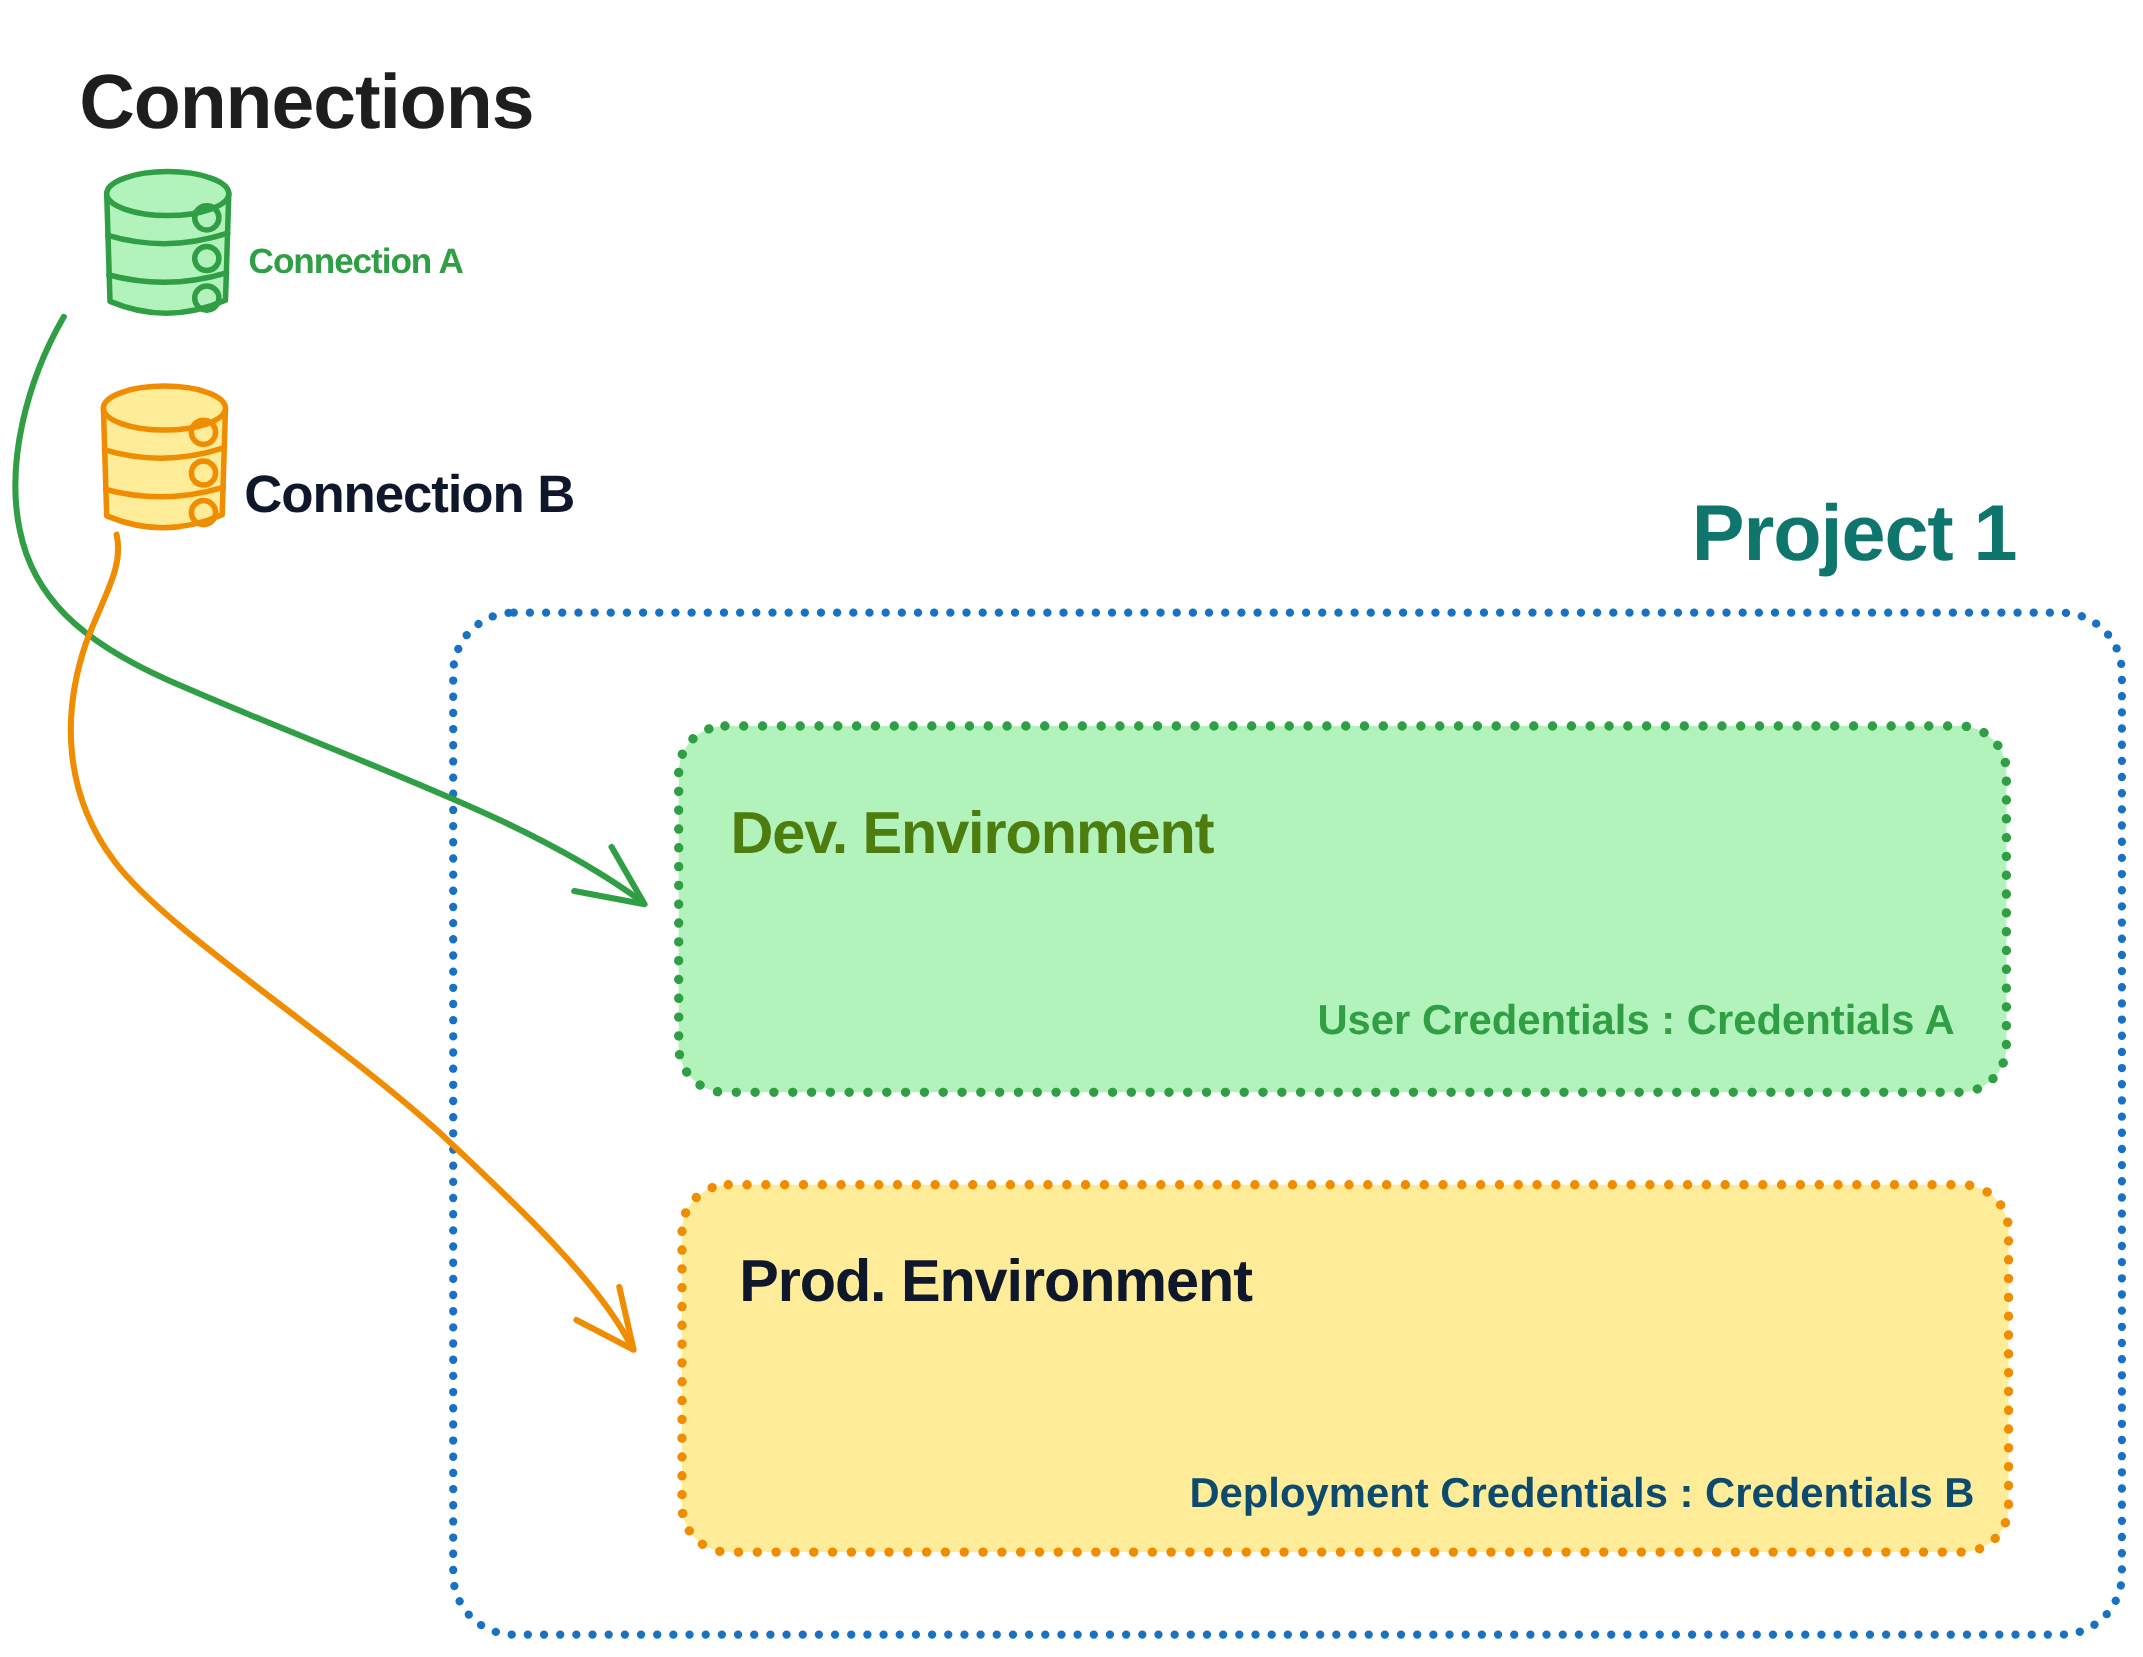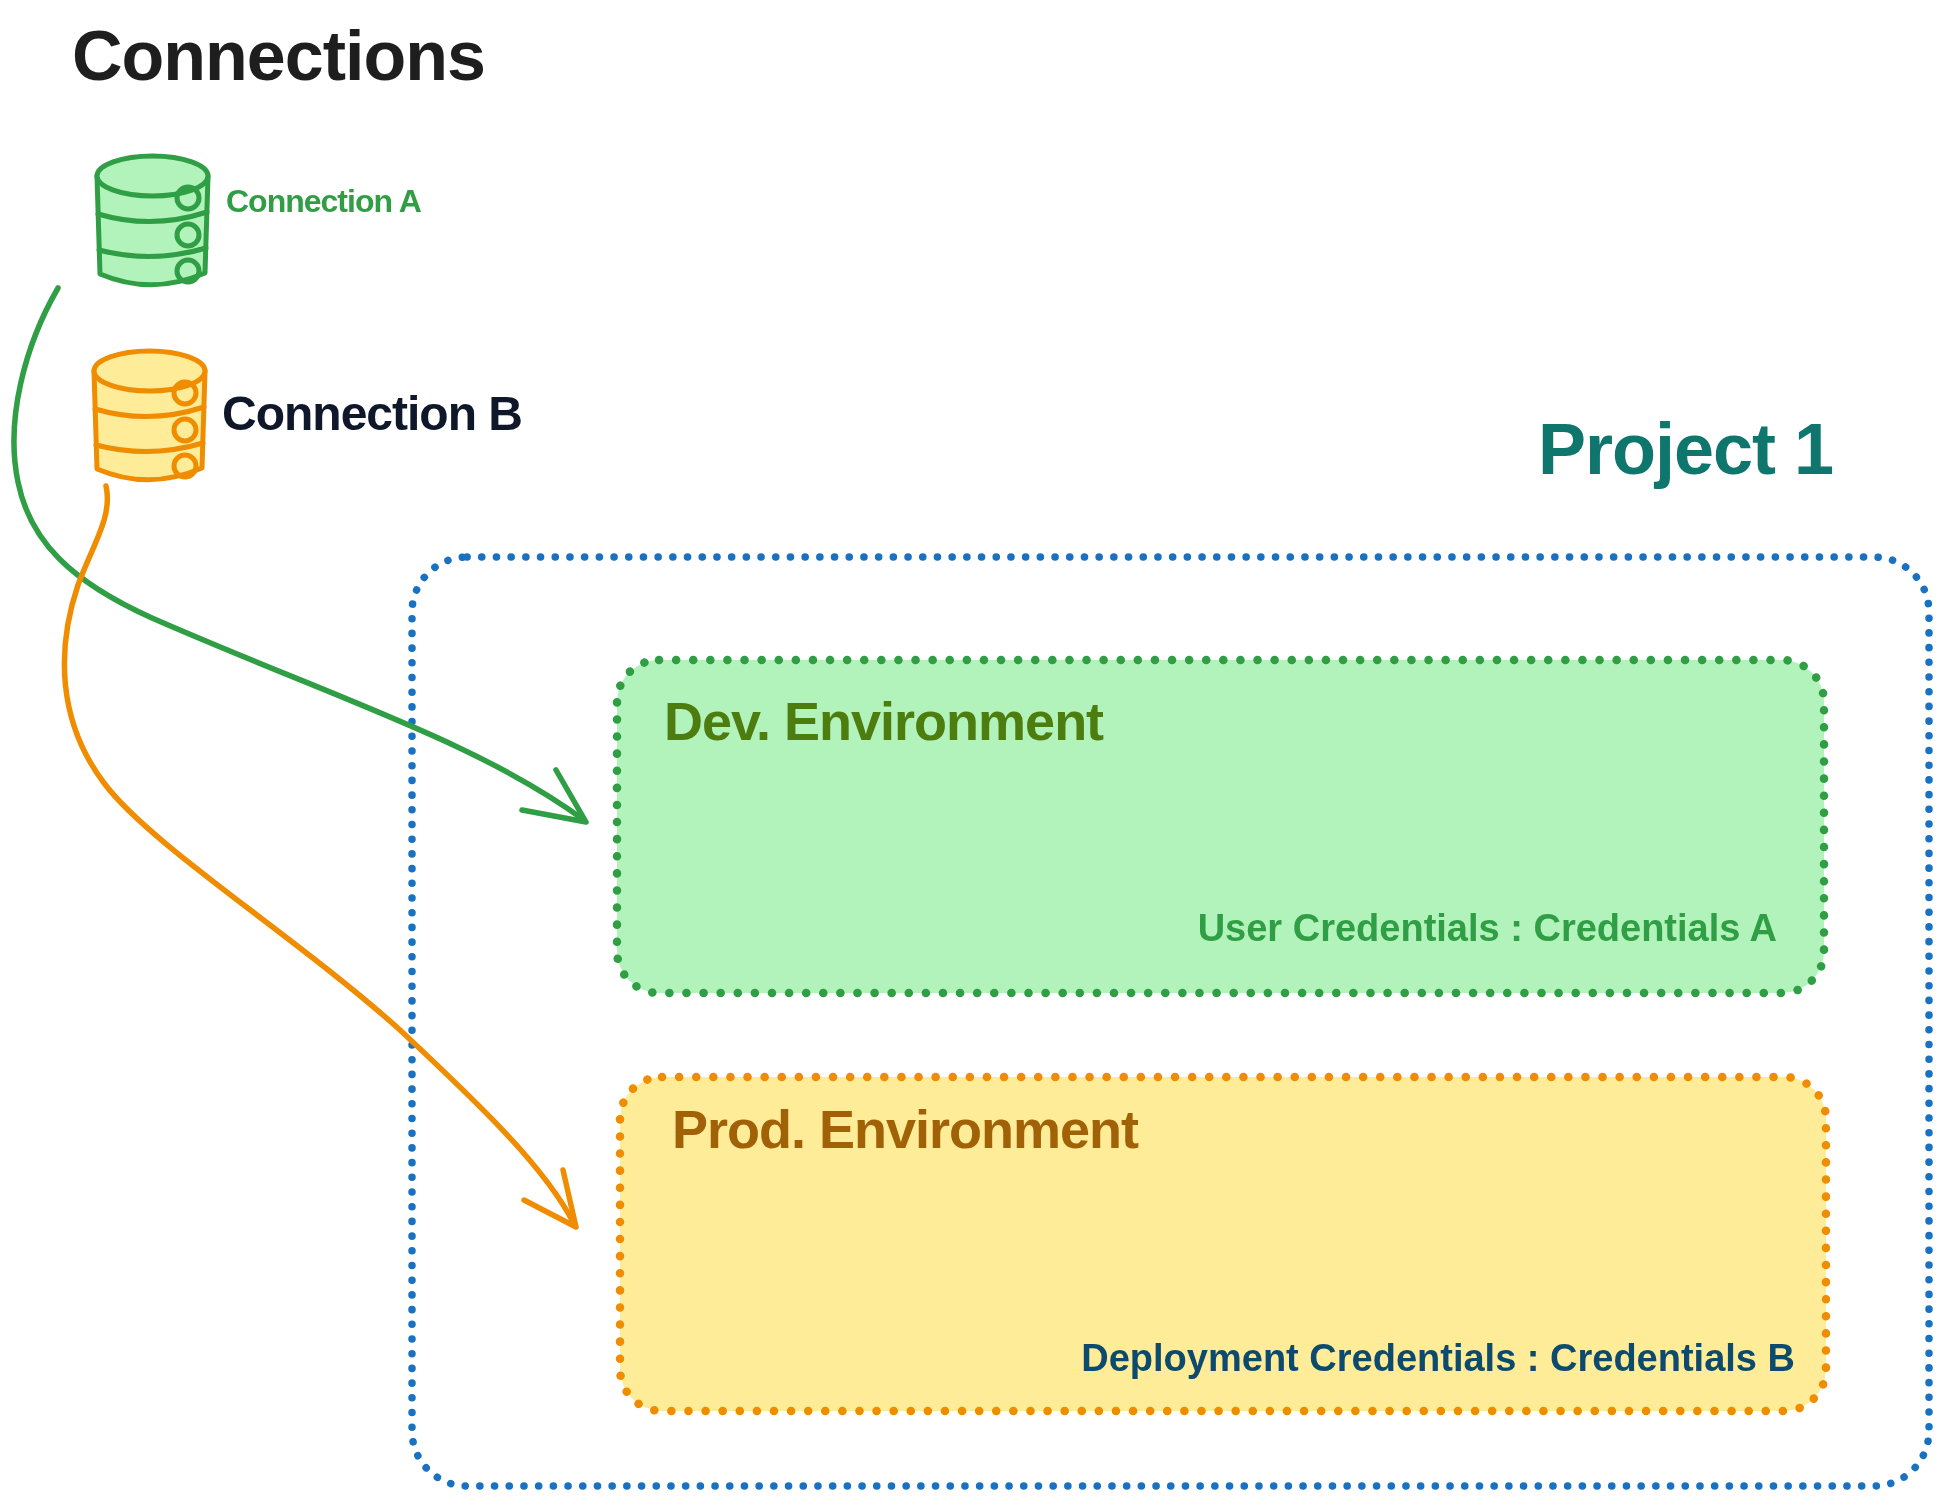--- a/index.html
+++ b/index.html
@@ -10,27 +10,28 @@
     overflow:hidden;
     font-family:"Liberation Sans", sans-serif;
   }
   #gfx{position:absolute;left:0;top:0;width:1948px;height:1506px;}
   .t{
     position:absolute;
     white-space:nowrap;
     font-weight:700;
     line-height:1.1;
     letter-spacing:-1px;
+    margin-top:36px;
   }
   .title   {left:72px;  top:18px;   font-size:70px; color:#1e1e1e;}
   .conn-a  {left:226px; top:184px;  font-size:32px; color:#2f9e44;}
   .conn-b  {left:222px; top:388px;  font-size:48px; color:#0f172a;}
   .project {left:1538px;top:410px;  font-size:72px; color:#0f766e;}
   .env-dev {left:664px; top:692px;  font-size:54px; color:#4d7c0f;}
-  .env-prod{left:672px; top:1100px; font-size:54px; color:#a16207;}
+  .env-prod{left:672px; top:1100px; font-size:54px; color:#0f172a;}
   .cred{
     position:absolute;
     font-family:Liberation Sans, sans-serif;
     font-weight:700;
     font-size:38px;
     line-height:44px;
     letter-spacing:0;
     text-align:right;
     white-space:nowrap;
   }

